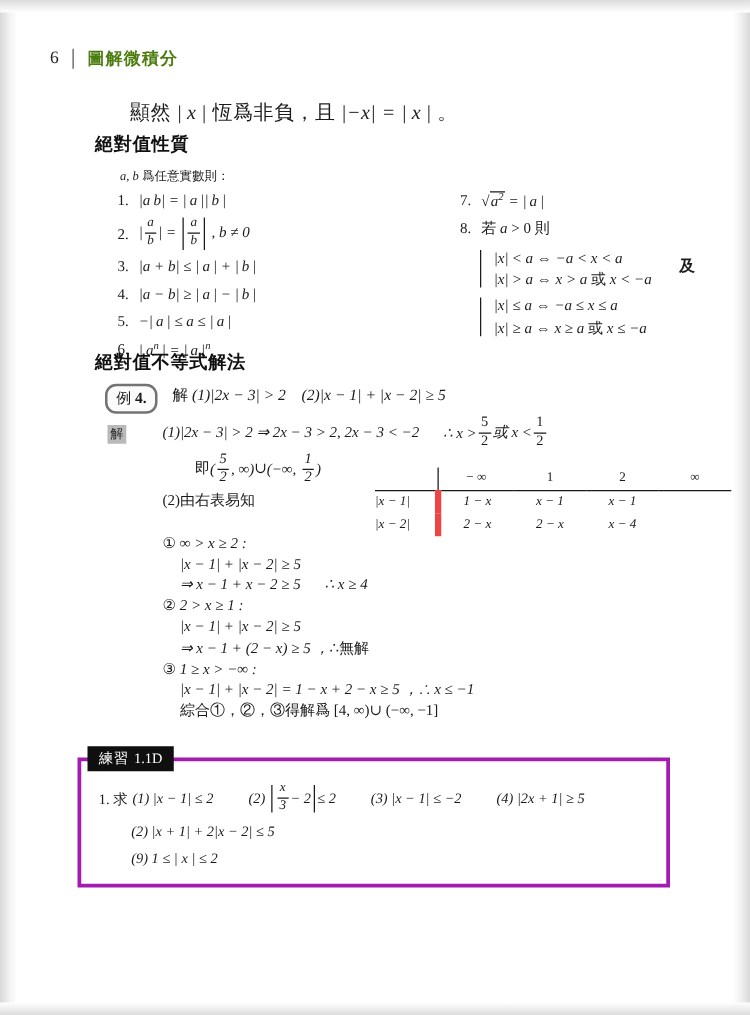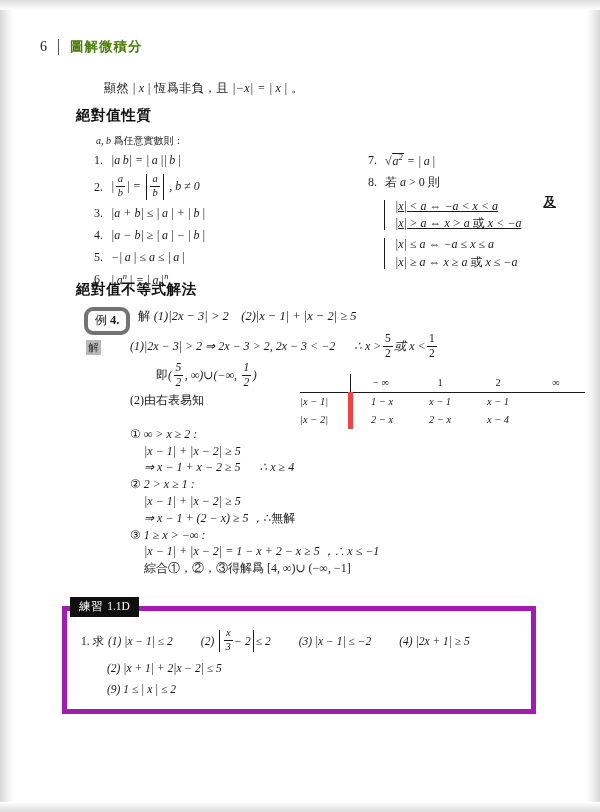--- a/index.html
+++ b/index.html
@@ -65,21 +65,21 @@
     font-family: "DejaVu Sans", sans-serif;
   }
 
   
   .math { font-style: italic; font-family: "Liberation Serif", serif; }
   .up   { font-style: normal; }
 
   .lead {
     position: absolute;
     left: 104px; top: 80px;
-    font-size: 12px;
+    font-size: 16px;
     letter-spacing: .4px;
   }
 
   h2.sect {
     position: absolute;
     margin: 0;
     font-size: 14.5px;
     font-weight: bold;
     letter-spacing: .6px;
     font-family: "DejaVu Sans", sans-serif;
@@ -147,28 +147,28 @@
     align-items: stretch;
     margin: 4px 0 0 16px;
   }
   .bracegroup .brace {
     width: 5px;
     border-left: 1px solid #1a1a1a;
     margin-right: 5px;
   }
   .bracegroup .rows { display: flex; flex-direction: column; gap: 4px; }
   .bracegroup .rows > div { white-space: nowrap; font-size: 12px; line-height: 1.1; }
-  .withji { display: flex; align-items: flex-start; gap: 22px; text-decoration: underline; }
+  .withji { display: flex; align-items: center; gap: 22px; }
   .ji { font-size: 12.5px; font-weight: bold; }
 
   
   .ex-badge {
     position: absolute;
     left: 84px; top: 307px;
-    border: 4px solid #737373;
+    border: 2px solid #737373;
     border-radius: 9px;
     padding: 1px 7px 2px;
     font-size: 12px;
     background: #fbfbfb;
     white-space: nowrap;
   }
   .ex-badge b { font-size: 12.5px; }
   .ex-stmt {
     position: absolute;
     left: 138px; top: 308px;
@@ -222,21 +222,21 @@
   .signtable tr.head td.lab { border-right: 1px solid #1a1a1a; }
   .signtable tr.head { }
   .signtable tr.rule-under td { border-bottom: 1px solid #1a1a1a; }
   .signtable td.c { width: 58px; }
 
   
   .practice {
     position: absolute;
     left: 62px; top: 606px;
     width: 474px;
-    border: 5px solid #a21caf;
+    border: 3px solid #a21caf;
     box-sizing: border-box;
     padding: 18px 14px 14px;
   }
   .practice-tab {
     position: absolute;
     left: 70px; top: 597px;
     background: #0f0f0f;
     color: #ffffff;
     font-size: 11.5px;
     padding: 2px 9px 3px;

